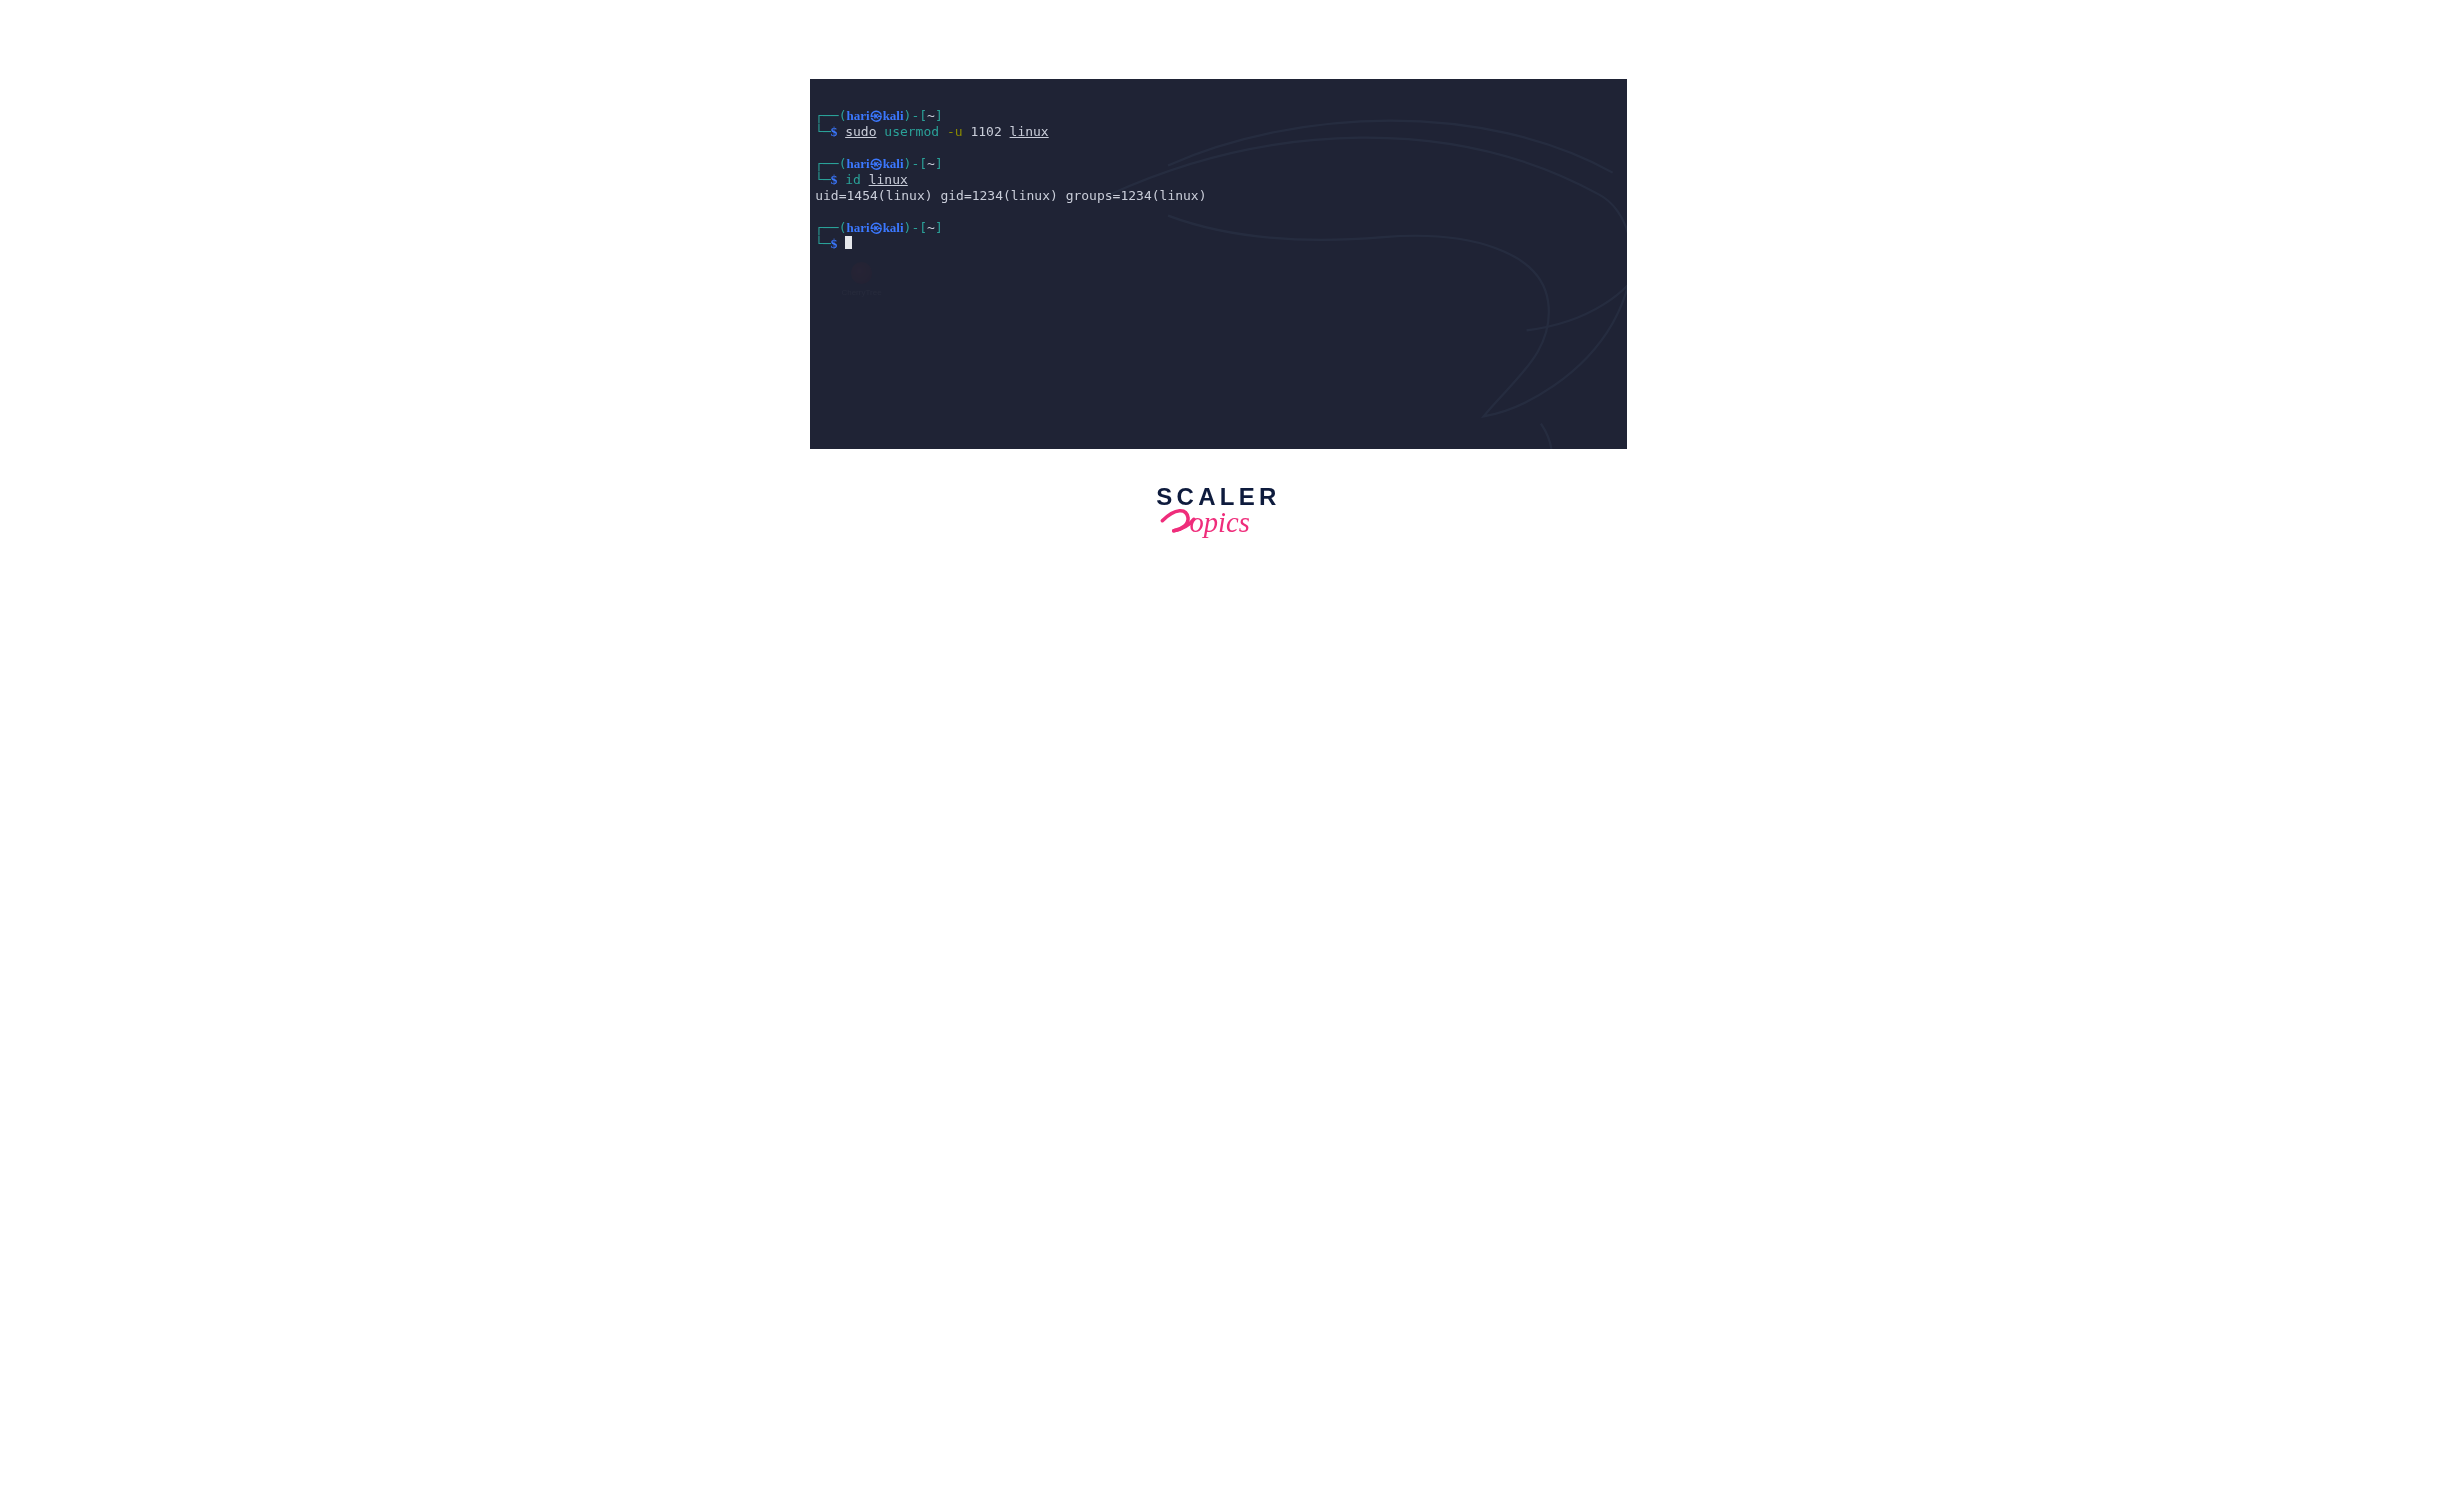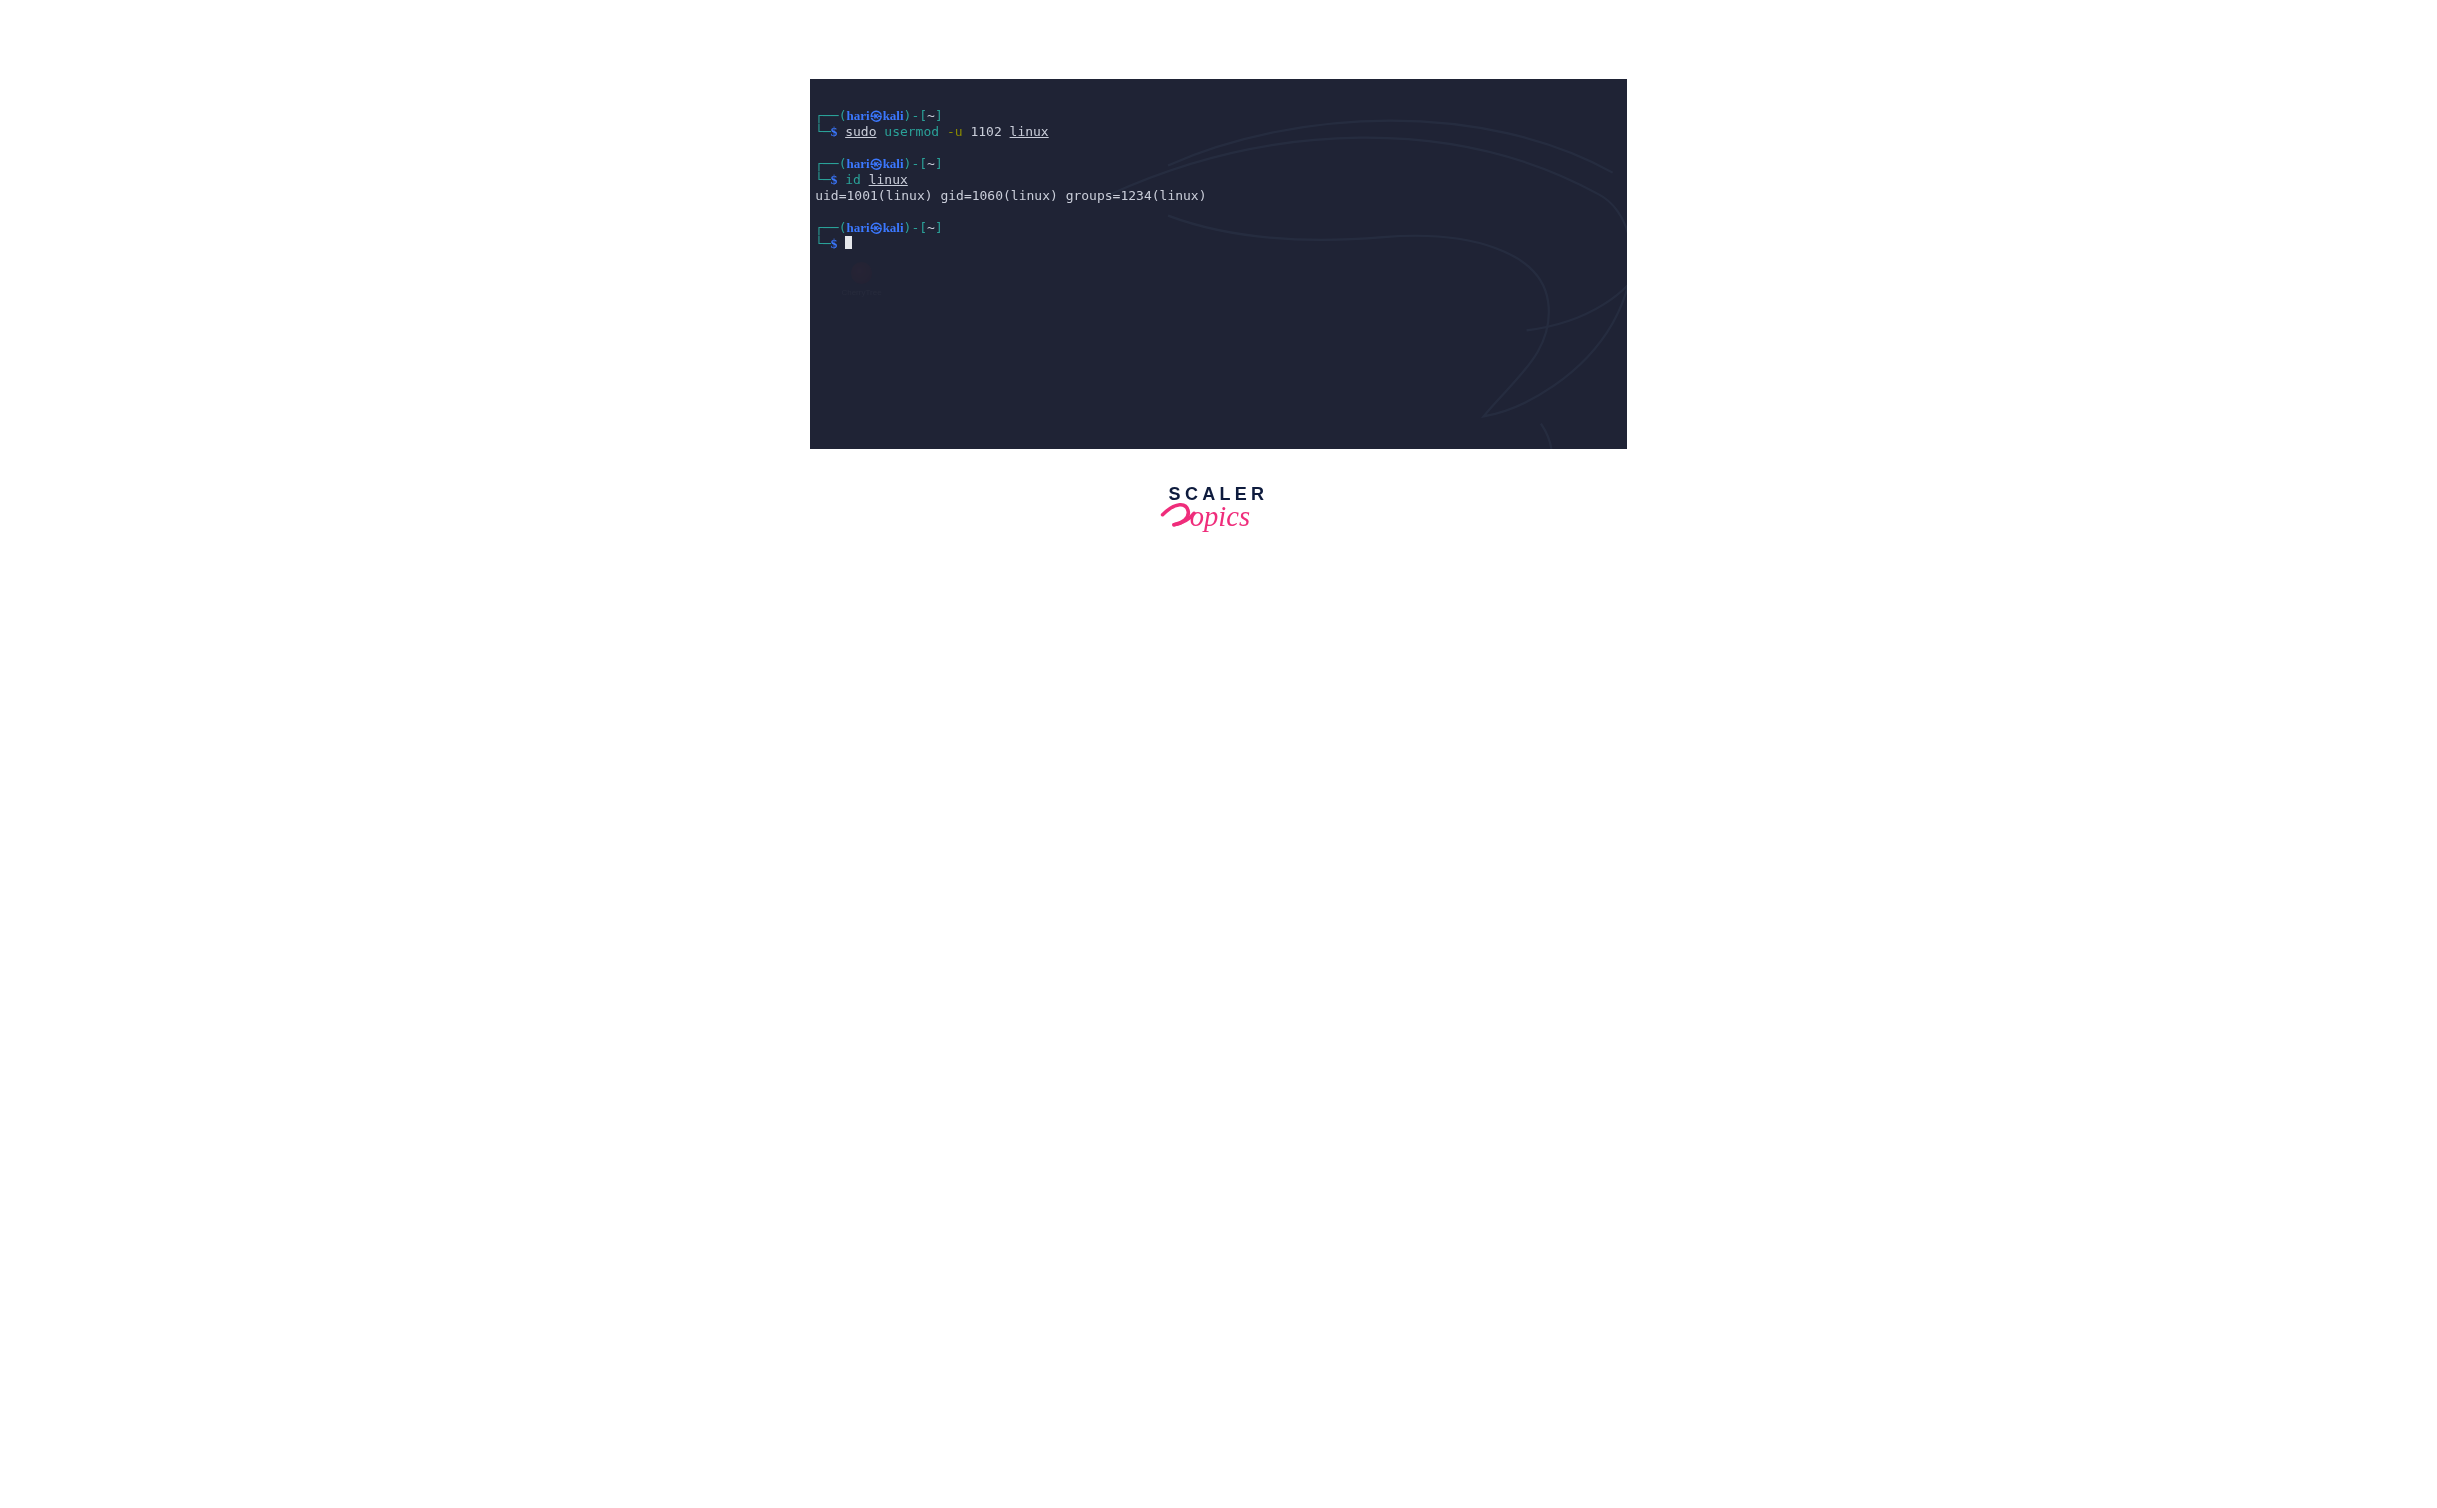--- a/index.html
+++ b/index.html
@@ -83,21 +83,21 @@
     position: absolute;
     left: 50%;
     top: 485px;
     transform: translateX(-50%);
     text-align: center;
     line-height: 1;
   }
   .watermark .scaler {
     font-family: "Arial Black", "Helvetica Neue", sans-serif;
     font-weight: 900;
-    font-size: 18px;
+    font-size: 24px;
     letter-spacing: 4.3px;
     color: #0e1b3d;
   }
   .watermark .topics-svg {
     display: block;
     margin: -4.3px auto 0 auto;
   }
 </style>
 </head>
 <body>
@@ -123,21 +123,21 @@
         <div>CherryTree</div>
       </div>
     </div>
 
     <div class="term-content">
 <span><span class="teal">┌──</span><span class="teal">(</span><span class="blue">hari</span><span class="blue skull">㉿</span><span class="blue">kali</span><span class="teal">)</span><span class="teal">-</span><span class="teal">[</span><span class="gray">~</span><span class="teal">]</span></span>
 <span><span class="teal">└─</span><span class="blue">$</span> <span class="gray und">sudo</span> <span class="teal">usermod</span> <span class="olive">-u</span> <span class="gray">1102</span> <span class="gray und">linux</span></span>
 
 <span><span class="teal">┌──</span><span class="teal">(</span><span class="blue">hari</span><span class="blue skull">㉿</span><span class="blue">kali</span><span class="teal">)</span><span class="teal">-</span><span class="teal">[</span><span class="gray">~</span><span class="teal">]</span></span>
 <span><span class="teal">└─</span><span class="blue">$</span> <span class="teal">id</span> <span class="gray und">linux</span></span>
-<span class="gray">uid=1001(linux) gid=1060(linux) groups=1234(linux)</span>
+<span class="gray">uid=1454(linux) gid=1234(linux) groups=1234(linux)</span>
 
 <span><span class="teal">┌──</span><span class="teal">(</span><span class="blue">hari</span><span class="blue skull">㉿</span><span class="blue">kali</span><span class="teal">)</span><span class="teal">-</span><span class="teal">[</span><span class="gray">~</span><span class="teal">]</span></span>
 <span><span class="teal">└─</span><span class="blue">$</span> <span class="cursor"></span></span>
 </div>
   </div>
 
   <div class="watermark">
     <div class="scaler">SCALER</div>
     <svg class="topics-svg" width="122" height="40" viewBox="0 0 170 56" xmlns="http://www.w3.org/2000/svg">
       <path d="M6 22 C 24 4, 40 4, 42 18 C 43 27, 34 34, 22 36" fill="none" stroke="#ef2d7b" stroke-width="5" stroke-linecap="round"></path>

